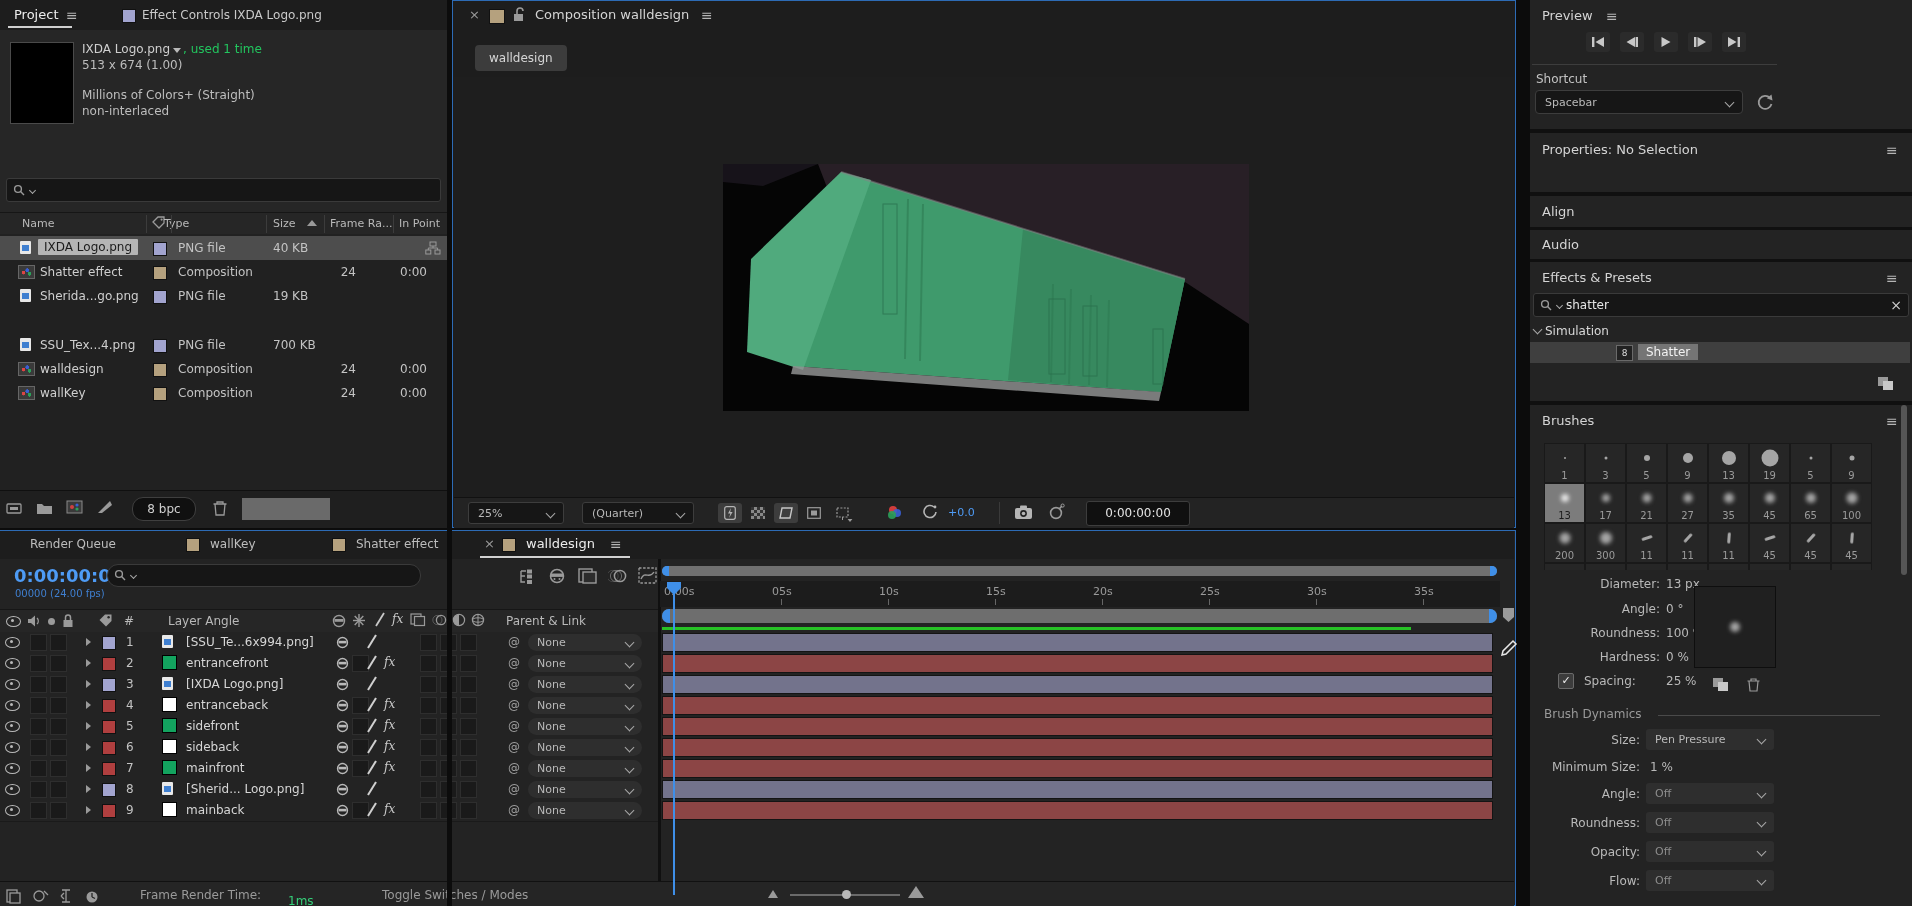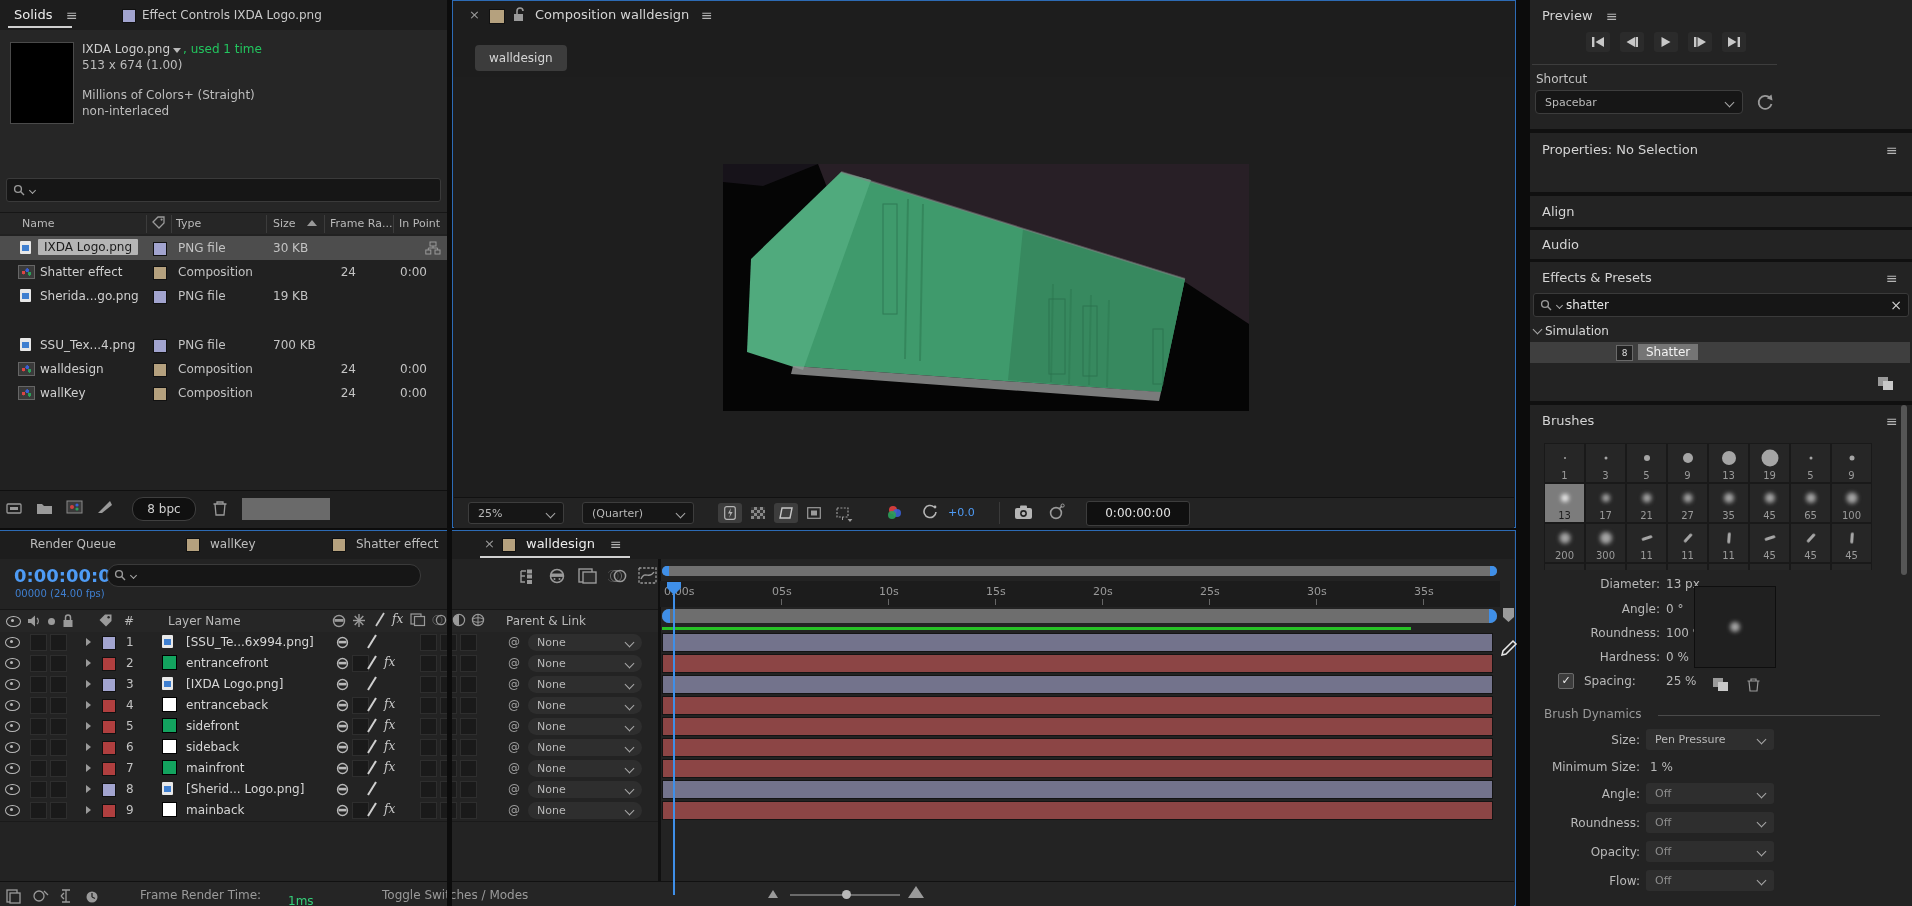--- a/index.html
+++ b/index.html
@@ -54,21 +54,21 @@
   .rlabel{position:absolute;text-align:right;color:#b9b9b9;font-size:12px;}
   svg{display:block;}
 </style>
 </head>
 <body>
 
 <div style="position:relative;width:1912px;height:906px;">
 
 <section class="sec" style="left:0;top:0;width:447px;height:528px;background:#262626;">
   <div class="abs" style="left:0;top:0;width:447px;height:30px;background:#1d1d1d;">
-    <span class="abs" style="left:14px;top:7px;color:#ececec;font-size:13px;">Solids</span>
+    <span class="abs" style="left:14px;top:7px;color:#ececec;font-size:13px;">Project</span>
     <span class="abs menu" style="left:66px;top:7px;">≡</span>
     <span class="abs" style="left:8px;top:26px;width:64px;height:2px;background:#d0d0d0;"></span>
     <span class="lbl lav" style="left:122px;top:9px;"></span>
     <span class="abs" style="left:142px;top:8px;color:#c9c9c9;">Effect Controls IXDA Logo.png</span>
   </div>
 
   <div class="abs" style="left:10px;top:42px;width:62px;height:80px;background:#000;border:1px solid #4a4a4a;"></div>
   <div class="abs" style="left:82px;top:42px;">
     <div><span style="color:#cfcfcf;">IXDA Logo.png</span><span class="tri-d" style="margin:0 2px 0 3px;"></span><span class="dim">, used 1 time</span></div>
     <div style="margin-top:2px;color:#bdbdbd;">513 x 674 (1.00)</div>
@@ -83,39 +83,39 @@
         </svg>
     <span class="chev" style="width:4px;height:4px;"></span>
   </div>
 
   <div class="abs" style="left:0;top:212px;width:447px;height:22px;background:#262626;border-top:1px solid #161616;border-bottom:1px solid #161616;color:#b9b9b9;font-size:11px;">
     <span class="abs" style="left:22px;top:4px;">Name</span>
     <svg class="abs" style="left:152px;top:3px;" width="14" height="14" viewBox="0 0 14 14">
           <path d="M1 6 L6 1 H12 V7 L7 12 Z" fill="none" stroke="#9a9a9a" stroke-width="1.3"></path>
           <circle cx="9.6" cy="3.6" r="1.1" fill="#9a9a9a"></circle>
         </svg>
-    <span class="abs" style="left:176px;top:4px;">Type</span>
+    <span class="abs" style="left:164px;top:4px;">Type</span>
     <span class="abs" style="left:273px;top:4px;">Size</span>
     <span class="tri-u abs" style="left:307px;top:7px;"></span>
     <span class="abs" style="left:330px;top:4px;">Frame Ra...</span>
     <span class="abs" style="left:399px;top:4px;">In Point</span>
     <span class="abs" style="left:146px;top:2px;width:1px;height:18px;background:#3c3c3c;"></span>
     <span class="abs" style="left:171px;top:2px;width:1px;height:18px;background:#3c3c3c;"></span>
     <span class="abs" style="left:266px;top:2px;width:1px;height:18px;background:#3c3c3c;"></span>
     <span class="abs" style="left:324px;top:2px;width:1px;height:18px;background:#3c3c3c;"></span>
     <span class="abs" style="left:393px;top:2px;width:1px;height:18px;background:#3c3c3c;"></span>
   </div>
 
   <div class="abs" style="left:0;top:234px;width:447px;height:256px;background:#212121;">
     <div class="prow" style="top:2px;background:#4d4d4d;">
       <span class="fico" style="left:20px;top:5px;"></span>
       <span class="abs" style="left:38px;top:3px;background:#b5b5b5;color:#1b1b1b;padding:1px 6px;border-radius:1px;">IXDA Logo.png</span>
       <span class="lbl lav" style="left:153px;top:6px;"></span>
       <span class="abs" style="left:178px;top:5px;">PNG file</span>
-      <span class="abs" style="left:273px;top:5px;">30 KB</span>
+      <span class="abs" style="left:273px;top:5px;">40 KB</span>
       <svg class="abs" width="16" height="14" viewBox="0 0 16 14" style="left:425px;top:5px;">
             <rect x="5" y="1" width="6" height="4" fill="none" stroke="#9a9a9a"></rect>
             <rect x="0.8" y="9" width="5" height="4" fill="none" stroke="#9a9a9a"></rect>
             <rect x="10" y="9" width="5" height="4" fill="none" stroke="#9a9a9a"></rect>
             <path d="M8 5 V7 M3.3 9 V7 H12.6 V9" fill="none" stroke="#9a9a9a"></path>
           </svg>
     </div>
     <div class="prow" style="top:26px;">
       <span class="cico" style="left:18px;top:5px;"></span>
       <span class="abs nm" style="left:40px;top:5px;">Shatter effect</span>
@@ -342,21 +342,21 @@
     <span class="abs" style="left:48px;top:8px;width:7px;height:7px;border-radius:50%;background:#9a9a9a;"></span>
     <svg class="abs" style="left:62px;top:3px;" width="12" height="15" viewBox="0 0 12 15">
           <rect x="1.5" y="7" width="9" height="7" fill="#9a9a9a"></rect>
           <path d="M3.5 7 V4.5 a2.5 2.5 0 0 1 5 0 V7" fill="none" stroke="#9a9a9a" stroke-width="1.5"></path>
         </svg>
     <svg class="abs" style="left:98px;top:3px;" width="15" height="15" viewBox="0 0 15 15">
           <path d="M1.5 7 L7 1.5 H13.5 V8 L8 13.5 Z" fill="#9a9a9a"></path>
           <circle cx="10.6" cy="4.2" r="1.2" fill="#262626"></circle>
         </svg>
     <span class="abs" style="left:124px;top:4px;">#</span>
-    <span class="abs" style="left:168px;top:4px;">Layer Name</span>
+    <span class="abs" style="left:168px;top:4px;">Layer Angle</span>
     <svg class="abs" style="left:332px;top:3px;" width="14" height="16" viewBox="0 0 14 16">
           <circle cx="7" cy="8" r="5.5" fill="none" stroke="#9a9a9a" stroke-width="1.4"></circle>
           <rect x="2.5" y="6" width="9" height="2.8" fill="#9a9a9a"></rect>
         </svg>
     <svg class="abs" style="left:352px;top:3px;" width="14" height="15" viewBox="0 0 14 15">
           <g stroke="#9a9a9a" stroke-width="1.4">
             <line x1="7" y1="1" x2="7" y2="14"></line>
             <line x1="1" y1="7.5" x2="13" y2="7.5"></line>
             <line x1="2.7" y1="3" x2="11.3" y2="12"></line>
             <line x1="11.3" y1="3" x2="2.7" y2="12"></line>

